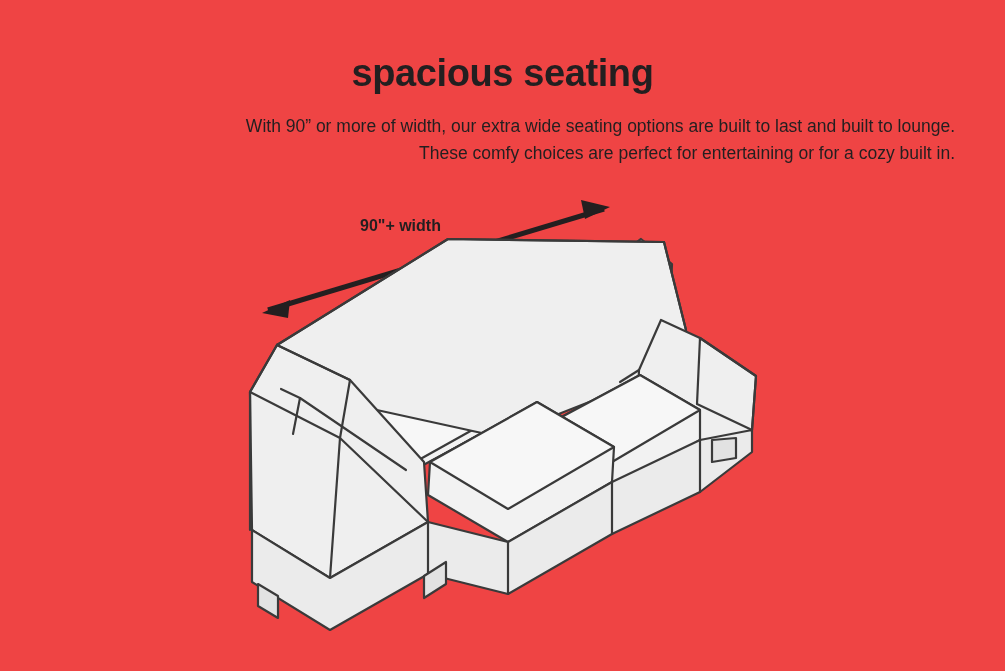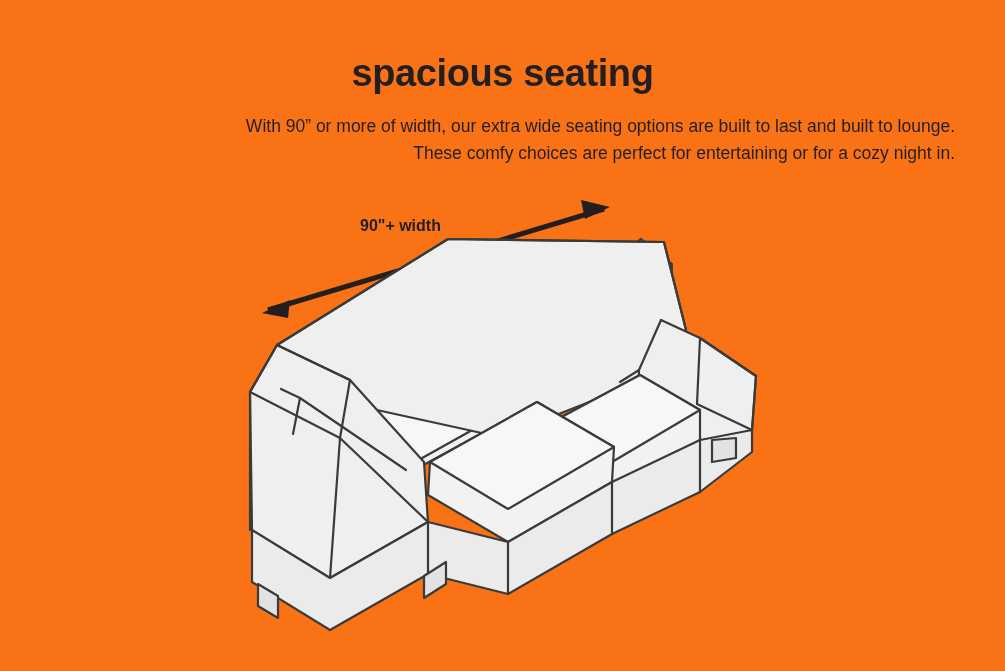--- a/index.html
+++ b/index.html
@@ -4,21 +4,21 @@
 <style>
   html, body {
     margin: 0;
     padding: 0;
     background: #ffffff;
   }
   #page {
     position: relative;
     width: 1005px;
     height: 671px;
-    background: #f97316;
+    background: #ef4444;
     overflow: hidden;
     font-family: "Liberation Sans", sans-serif;
     color: #231f20;
   }
   .headline {
     position: absolute;
     left: 0;
     top: 52px;
     width: 1005px;
     text-align: center;
@@ -58,21 +58,21 @@
 </style>
 </head>
 <body>
 
 <div id="page">
 
   <div class="headline">spacious seating</div>
 
   <div class="subcopy">
     <span class="line">With 90” or more of width, our extra wide seating options are built to last and built to lounge.</span>
-    <span class="line">These comfy choices are perfect for entertaining or for a cozy night in.</span>
+    <span class="line">These comfy choices are perfect for entertaining or for a cozy built in.</span>
   </div>
 
   <div class="dim-label">90"+ width</div>
 
   <svg id="sofa-illustration" width="1005" height="671" viewBox="0 0 1005 671">
 
     <g>
       <line x1="268" y1="310" x2="604" y2="209" stroke="#231f20" stroke-width="5"></line>
       <polygon points="262,313 290,300 288,318" fill="#231f20"></polygon>
       <polygon points="610,207 581,200 585,219" fill="#231f20"></polygon>

